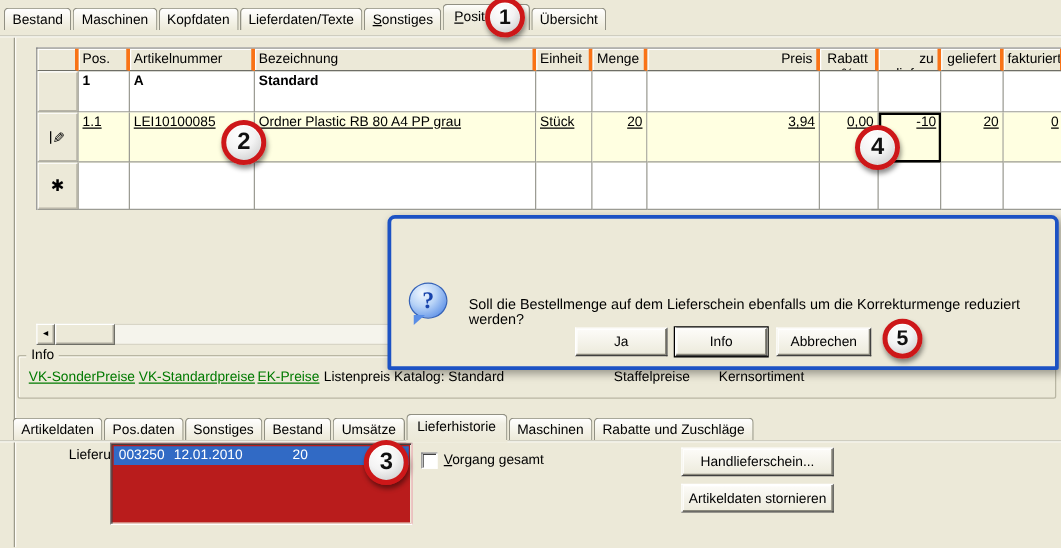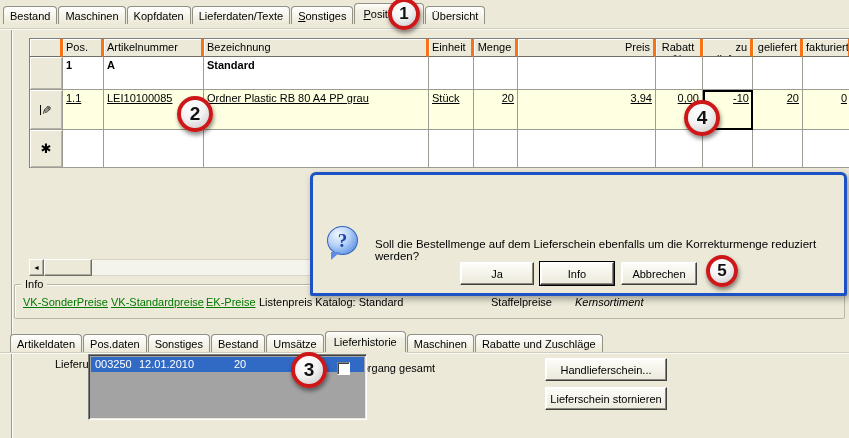--- a/index.html
+++ b/index.html
@@ -55,21 +55,21 @@
 
   
   .groupbox { position:absolute; left:14px; top:284px; width:831px; height:35px;
               border:1px solid #b9b6a3; border-radius:2px; box-shadow:inset 1px 1px 0 #fdfcf7; z-index:1; }
   .groupbox .legend { position:absolute; top:-7px; left:6px; background:#ECE9D8; padding:0 4px; }
   .info-item { position:absolute; top:11px; white-space:nowrap; }
   .green-link { color:#007A00; text-decoration:underline; cursor:pointer; }
 
   
   .lbl { position:absolute; white-space:nowrap; }
-  .listbox { position:absolute; left:88px; top:354px; width:279px; height:66px; background:#a3a3a3;
+  .listbox { position:absolute; left:88px; top:354px; width:242px; height:66px; background:#b91c1c;
              border:1px solid; border-color:#808080 #ffffff #ffffff #808080;
              box-shadow:inset 1px 1px 0 #404040, inset -1px -1px 0 #ece9d8; z-index:1;text-align:center; }
   .list-row-sel { position:absolute; left:2px; right:2px; top:2px; height:15px; background:#316AC5; color:#fff; }
   .list-row-sel span { position:absolute; top:1px; }
   .checkbox { position:absolute; left:337px; top:362px; width:13px; height:13px; background:#fff;
               border:1px solid; border-color:#808080 #ffffff #ffffff #808080;
               box-shadow:inset 1px 1px 0 #404040; z-index:1; }
   .push-btn { position:absolute; height:23px; background:linear-gradient(#fdfcf9,#eceadb);
               border:1px solid; border-color:#ffffff #404040 #404040 #ffffff;
               box-shadow:inset -1px -1px 0 #8a887b, inset 1px 1px 0 #ffffff;
@@ -198,40 +198,40 @@
     </div>
   <div class="scroll-btn scroll-thumb"></div>
 
   <div class="groupbox">
     <span class="legend">Info</span>
     <span class="info-item green-link" style="left:8px;">VK-SonderPreise</span>
     <span class="info-item green-link" style="left:96px;text-align:right;">VK-Standardpreise</span>
     <span class="info-item green-link" style="left:191px;">EK-Preise</span>
     <span class="info-item" style="left:244px;">Listenpreis Katalog: Standard</span>
     <span class="info-item" style="left:476px;">Staffelpreise</span>
-    <span class="info-item" style="left:560px;font-style:italic;">Kernsortiment</span>
+    <span class="info-item" style="left:560px;">Kernsortiment</span>
   </div>
 
   <div class="tabbar bottom">
     <span class="tab">Artikeldaten</span><span class="tab">Pos.daten</span><span class="tab">Sonstiges</span><span class="tab">Bestand</span><span class="tab">Umsätze</span><span class="tab active">Lieferhistorie</span><span class="tab">Maschinen</span><span class="tab">Rabatte und Zuschläge</span>
   </div>
   <div class="tabline bottom-line"></div>
 
   <span class="lbl" style="left:55px; top:358px;">Lieferungen:</span>
   <div class="listbox">
     <div class="list-row-sel">
       <span style="left:4px;">003250</span>
       <span style="left:48px;">12.01.2010</span>
       <span style="left:143px;">20</span>
     </div>
   </div>
   <div class="checkbox"></div>
   <span class="lbl acc-first" style="left:355px; top:362px; display:inline-block;">Vorgang gesamt</span>
   <div class="push-btn btn-hand">Handlieferschein...</div>
-  <div class="push-btn btn-storno">Lieferschein stornieren</div>
+  <div class="push-btn btn-storno">Artikeldaten stornieren</div>
 
   <div class="dialog">
     <div class="q-icon">
       <div class="q-mark">?</div>
       <div class="q-tail"></div>
     </div>
     <div class="dlg-msg">Soll die Bestellmenge auf dem Lieferschein ebenfalls um die Korrekturmenge reduziert werden?</div>
     <div class="dlg-btn ja">Ja</div>
     <div class="dlg-btn nein">Info</div>
     <div class="dlg-btn abbr">Abbrechen</div>

